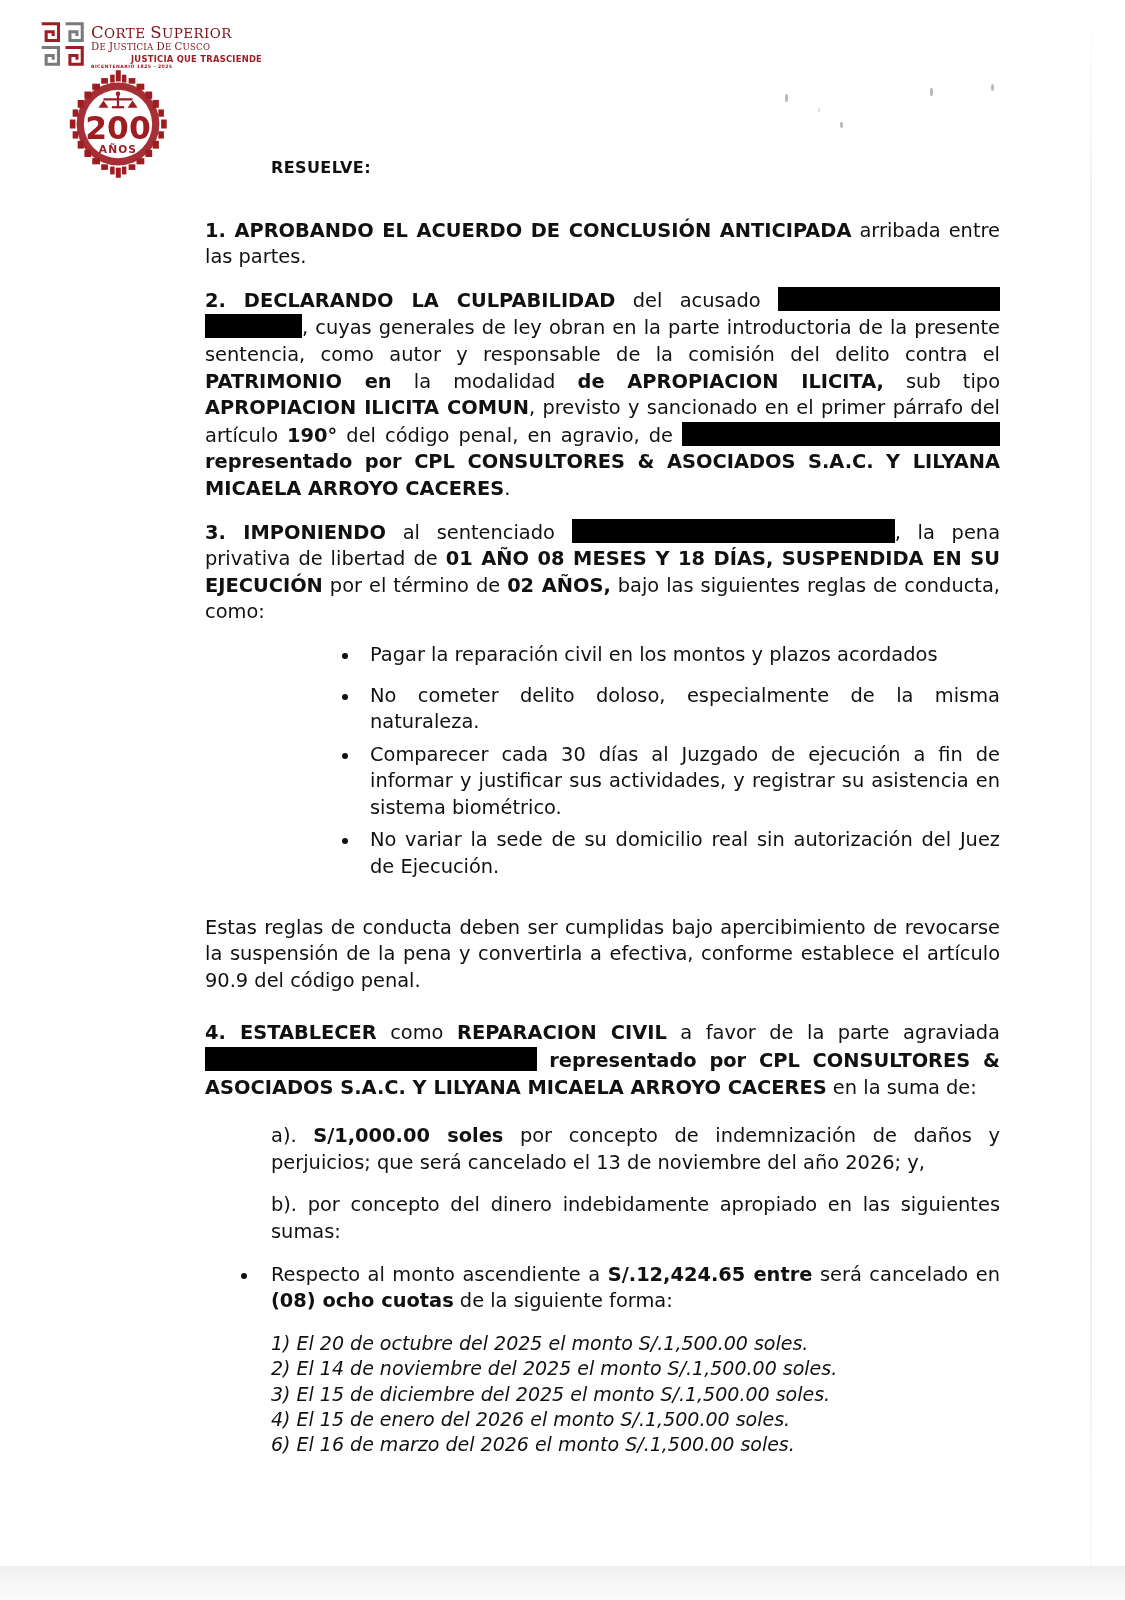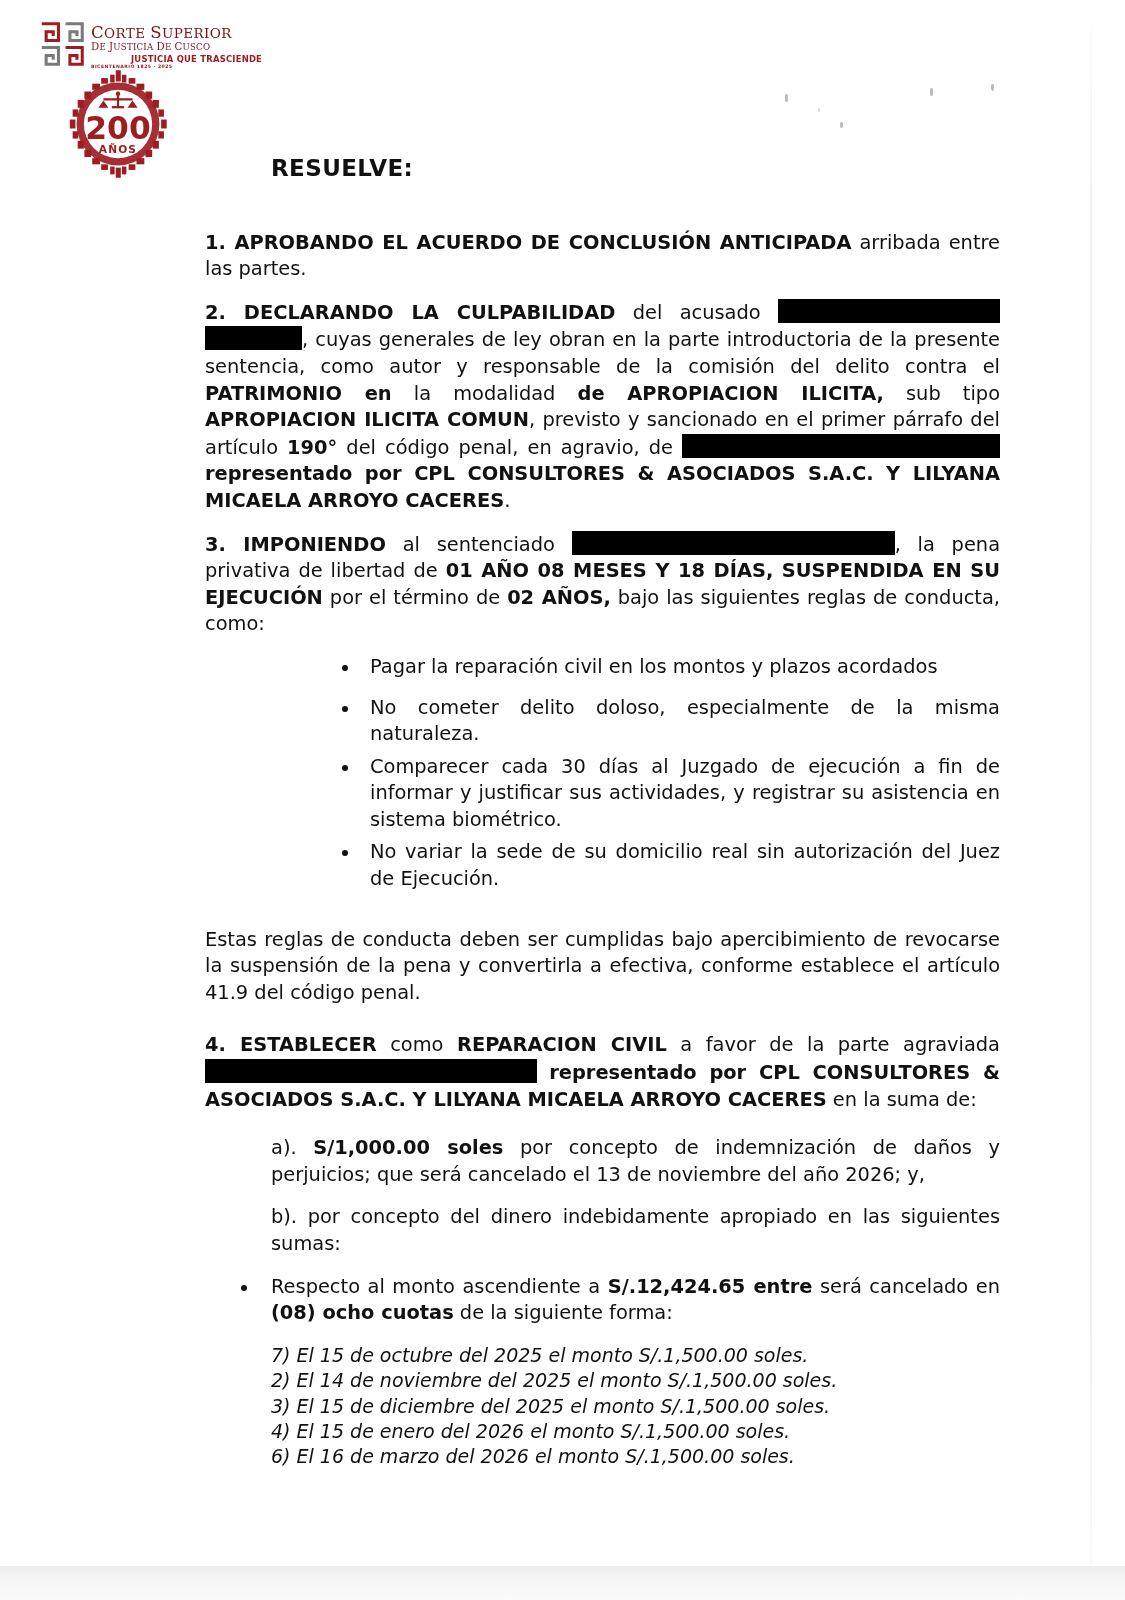--- a/index.html
+++ b/index.html
@@ -115,23 +115,23 @@
   }
   .p {
     margin: 0 0 16px 0;
     text-align: justify;
     text-justify: inter-word;
   }
   b, .b { font-weight: bold; }
 
   .resuelve {
     font-weight: bold;
-    font-size: 23px;
+    font-size: 16px;
     letter-spacing: 0.4px;
-    margin: 0 0 48px 66px;
+    margin: 0 0 36px 66px;
   }
 
   
   .redact {
     display: inline-block;
     background: #000000;
     vertical-align: -4px;
     height: 24px;
     border-radius: 0;
   }
@@ -304,34 +304,34 @@
 
     <ul class="rules">
       <li class="sp">Pagar la reparación civil en los montos y plazos acordados</li>
       <li> No cometer delito doloso, especialmente de la misma naturaleza.</li>
       <li>Comparecer cada 30 días al Juzgado de ejecución a fin de informar y justificar sus actividades, y registrar su asistencia en sistema biométrico.</li>
       <li>No variar la sede de su domicilio real sin autorización del Juez de Ejecución.</li>
     </ul>
 
     <div class="gap-sm"></div>
 
-    <p class="p" style="margin-top:18px;">Estas reglas de conducta deben ser cumplidas bajo apercibimiento de revocarse la suspensión de la pena y convertirla a efectiva, conforme establece el artículo 41.9 del código penal.</p>
+    <p class="p" style="margin-top:18px;">Estas reglas de conducta deben ser cumplidas bajo apercibimiento de revocarse la suspensión de la pena y convertirla a efectiva, conforme establece el artículo 90.9 del código penal.</p>
 
     <p class="p" style="margin-top:26px;"><b>4. ESTABLECER</b><span> como </span><b>REPARACION CIVIL</b><span> a favor de la parte agraviada </span><span class="redact" style="width:332px;"></span> <b>representado por CPL CONSULTORES &amp; ASOCIADOS S.A.C. Y LILYANA MICAELA ARROYO CACERES</b><span> en la suma de:</span></p>
 
     <p class="sub" style="margin-top:22px;"><span>a). </span><b>S/1,000.00 soles</b><span> por concepto de indemnización de daños y perjuicios; que será cancelado el 13 de noviembre del año 2026; y,</span></p>
 
     <p class="sub" style="margin-top:12px;">b). por concepto del dinero indebidamente apropiado en las siguientes sumas:</p>
 
     <ul class="montos">
       <li><span>Respecto al monto ascendiente a </span><b>S/.12,424.65 entre</b><span> será cancelado en </span><b>(08) ocho cuotas</b><span> de la siguiente forma:</span></li>
     </ul>
 
     <div class="cuotas">
-      <div>7) El 15 de octubre del 2025 el monto S/.1,500.00 soles.</div>
+      <div>1) El 20 de octubre del 2025 el monto S/.1,500.00 soles.</div>
       <div>2) El 14 de noviembre del 2025 el monto S/.1,500.00 soles.</div>
       <div>3) El 15 de diciembre del 2025 el monto S/.1,500.00 soles.</div>
       <div>4) El 15 de enero del 2026 el monto S/.1,500.00 soles.</div>
       <div>6) El 16 de marzo del 2026 el monto S/.1,500.00 soles.</div>
     </div>
 
   </div>
 </div>
 
 </body></html>

